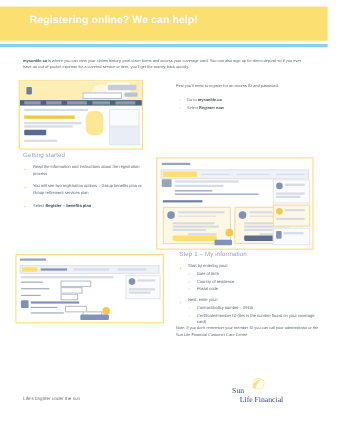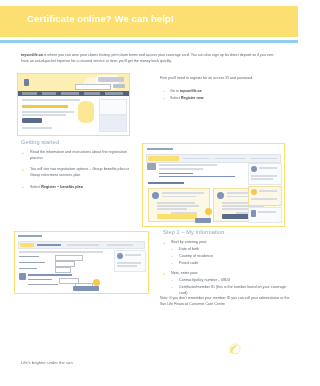--- a/index.html
+++ b/index.html
@@ -156,21 +156,21 @@
     font-family: "Liberation Serif", serif;
     font-size: 7px; color: #36477c; line-height: 1.18;
   }
   .logo-text .l1 { padding-left: 5px; }
   .logo-text .l2 { padding-left: 12px; }
 </style>
 </head>
 <body>
 
 <div class="header-band"></div>
-<div class="header-title">Certificate online? We can help!</div>
+<div class="header-title">Registering online? We can help!</div>
 <div class="header-rule"></div>
 
 <div class="intro"><b>mysunlife.ca</b><span> is where you can view your claims history, print claim forms and access your coverage card. You can also sign up for direct deposit so if you ever have an out-of-pocket expense for a covered service or item, you'll get the money back quickly.</span></div>
 
 <div class="shot shot-1">
   <div class="sh-topbar"></div>
   <div class="sh-swirl"></div>
   <div class="sh-icon" style="left:6px;top:5px;width:5px;height:7px;"></div>
   <div class="sh-logo"></div>
   <div class="sh-field" style="right:18px;top:10px;width:34px;"></div>
@@ -311,13 +311,17 @@
 </div>
 <div class="s1-note">Note: If you don't remember your member ID you can call your administrator or the Sun Life Financial Customer Care Centre</div>
 
 <div class="tagline">Life's brighter under the sun</div>
 <div class="logo-wrap">
   <svg class="logo-sun" viewBox="0 0 40 40">
     <circle cx="22" cy="18" r="15" fill="none" stroke="#fbdf70" stroke-width="2"></circle>
     <path d="M6 30 C6 16, 16 6, 30 6 C22 12, 16 20, 14 32 Z" fill="#fbdf70"></path>
     <path d="M10 33 C12 22, 20 13, 31 9" fill="none" stroke="#ffffff" stroke-width="1.2"></path>
   </svg>
+  <div class="logo-text">
+    <div class="l1">Sun</div>
+    <div class="l2">Life Financial</div>
+  </div>
 </div>
 
 </body></html>

